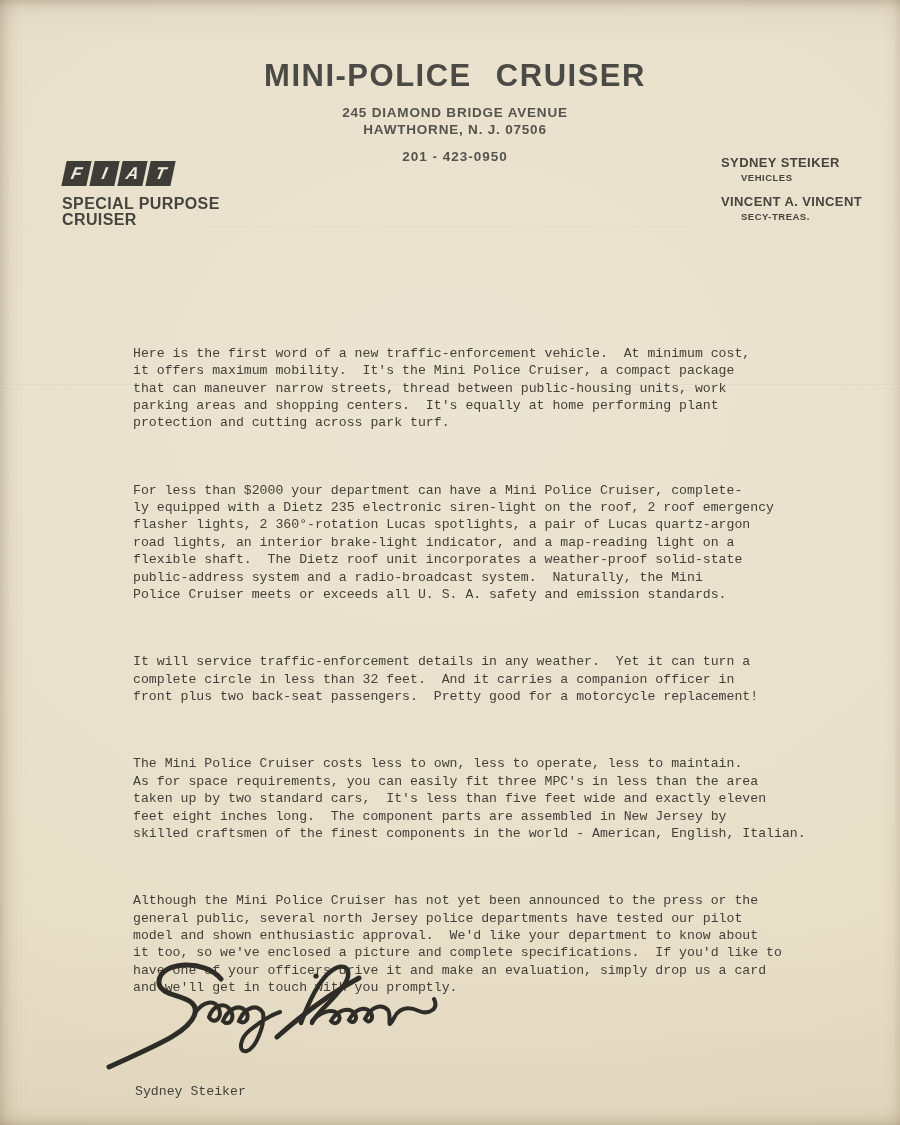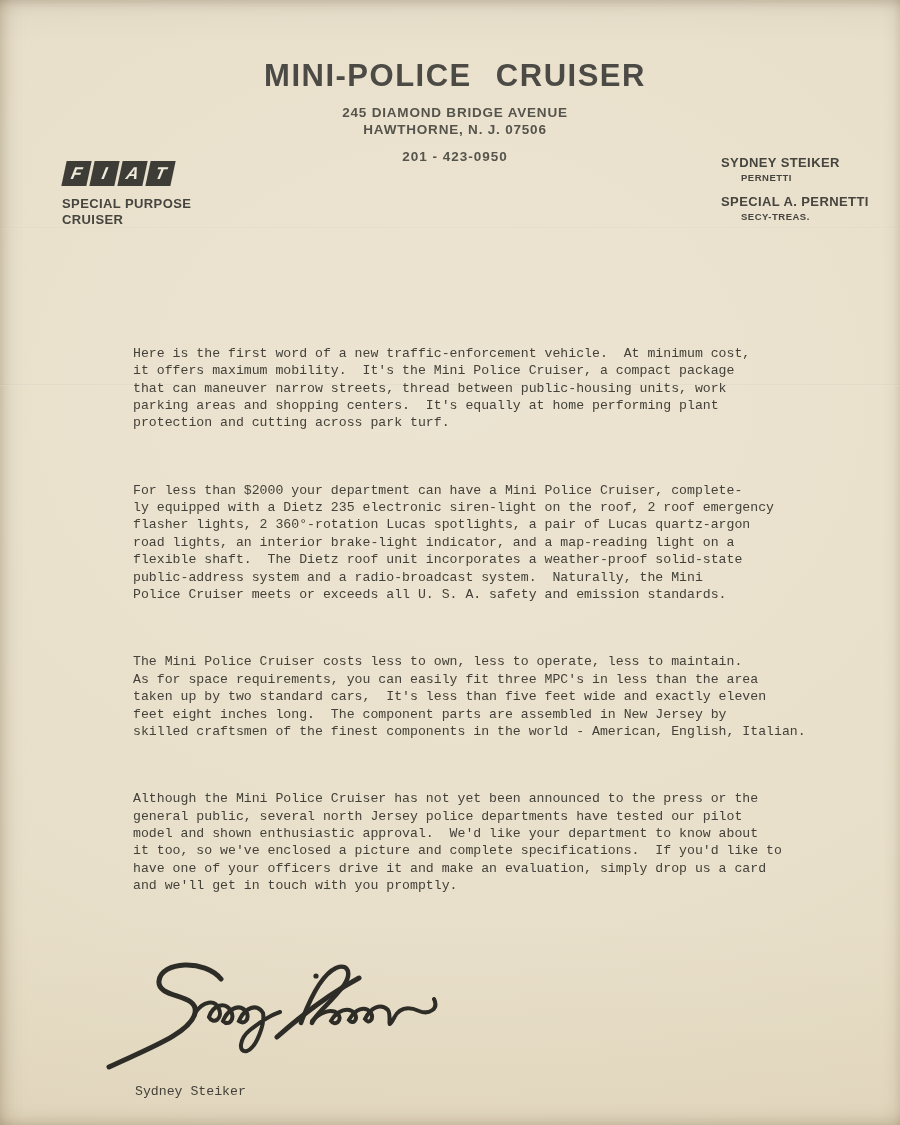--- a/index.html
+++ b/index.html
@@ -27,21 +27,21 @@
   .addr{margin-top:10px;font-size:13.5px;font-weight:bold;letter-spacing:.8px;line-height:17px;color:#55544c;}
   .phone{margin-top:11px;font-size:13.5px;font-weight:bold;letter-spacing:1px;color:#55544c;}
 
   .fiat{position:absolute;left:64px;top:161px;display:flex;}
   .fiat-cell{
     width:25px;height:25px;margin-right:3px;background:#3d3c37;
     transform:skewX(-12deg);
     display:flex;align-items:center;justify-content:center;
   }
   .fiat-cell span{color:#efeadb;font-weight:bold;font-style:italic;font-size:17px;font-family:"Liberation Sans",sans-serif;}
-  .logo-caption{position:absolute;left:62px;top:196px;font-size:13px;font-weight:bold;letter-spacing:.4px;line-height:15.5px;color:#45443e;}
+  .logo-caption{position:absolute;left:62px;top:196px;font-size:16px;font-weight:bold;letter-spacing:.4px;line-height:15.5px;color:#45443e;}
 
   .officers{position:absolute;left:721px;top:155px;color:#45443e;}
   .officer-name{font-size:13px;font-weight:bold;letter-spacing:.4px;}
   .officer-title{font-size:9.5px;font-weight:bold;letter-spacing:.5px;padding-left:20px;margin-top:2px;}
   .officer-gap{height:11px;}
 
   
   .body-text{
     position:absolute;left:133px;top:310px;width:700px;
     font-family:"Liberation Mono","DejaVu Sans Mono",monospace;
@@ -89,39 +89,42 @@
         <span>T</span>
       </div>
   </div>
   <div class="logo-caption">
     <div>SPECIAL PURPOSE</div>
     <div>CRUISER</div>
   </div>
 
   <div class="officers">
     <div class="officer-name">SYDNEY STEIKER</div>
-    <div class="officer-title">PERNETTI</div>
+    <div class="officer-title">VEHICLES</div>
     <div class="officer-gap"></div>
-    <div class="officer-name">SPECIAL A. PERNETTI</div>
+    <div class="officer-name">VINCENT A. VINCENT</div>
     <div class="officer-title">SECY-TREAS.</div>
   </div>
 
   <div class="body-text">
     <p class="para">Here is the first word of a new traffic-enforcement vehicle.  At minimum cost,
 it offers maximum mobility.  It's the Mini Police Cruiser, a compact package
 that can maneuver narrow streets, thread between public-housing units, work
 parking areas and shopping centers.  It's equally at home performing plant
 protection and cutting across park turf.</p>
     <p class="para">For less than $2000 your department can have a Mini Police Cruiser, complete-
 ly equipped with a Dietz 235 electronic siren-light on the roof, 2 roof emergency
 flasher lights, 2 360°-rotation Lucas spotlights, a pair of Lucas quartz-argon
 road lights, an interior brake-light indicator, and a map-reading light on a
 flexible shaft.  The Dietz roof unit incorporates a weather-proof solid-state
 public-address system and a radio-broadcast system.  Naturally, the Mini
 Police Cruiser meets or exceeds all U. S. A. safety and emission standards.</p>
+    <p class="para">It will service traffic-enforcement details in any weather.  Yet it can turn a
+complete circle in less than 32 feet.  And it carries a companion officer in
+front plus two back-seat passengers.  Pretty good for a motorcycle replacement!</p>
     <p class="para">The Mini Police Cruiser costs less to own, less to operate, less to maintain.
 As for space requirements, you can easily fit three MPC's in less than the area
 taken up by two standard cars,  It's less than five feet wide and exactly eleven
 feet eight inches long.  The component parts are assembled in New Jersey by
 skilled craftsmen of the finest components in the world - American, English, Italian.</p>
     <p class="para">Although the Mini Police Cruiser has not yet been announced to the press or the
 general public, several north Jersey police departments have tested our pilot
 model and shown enthusiastic approval.  We'd like your department to know about
 it too, so we've enclosed a picture and complete specifications.  If you'd like to
 have one of your officers drive it and make an evaluation, simply drop us a card

